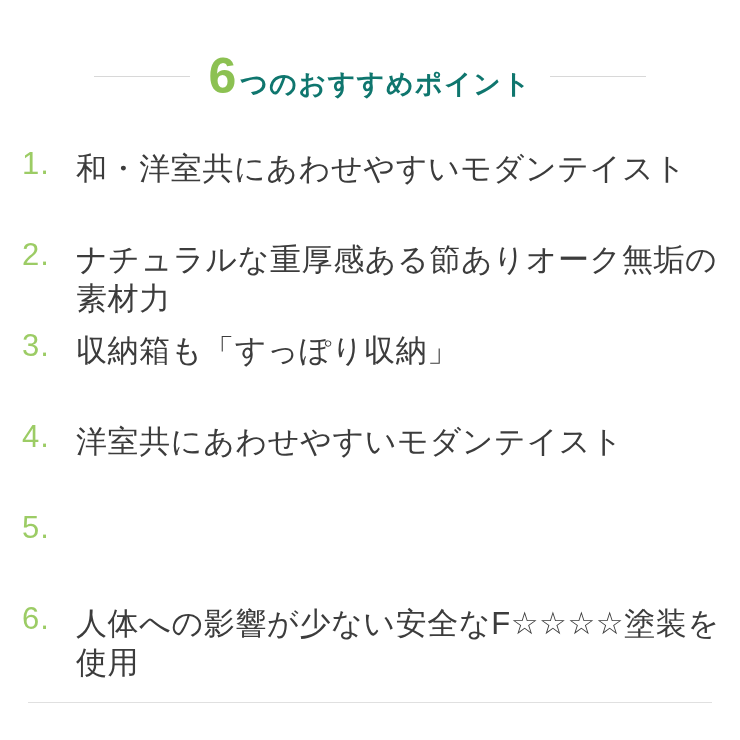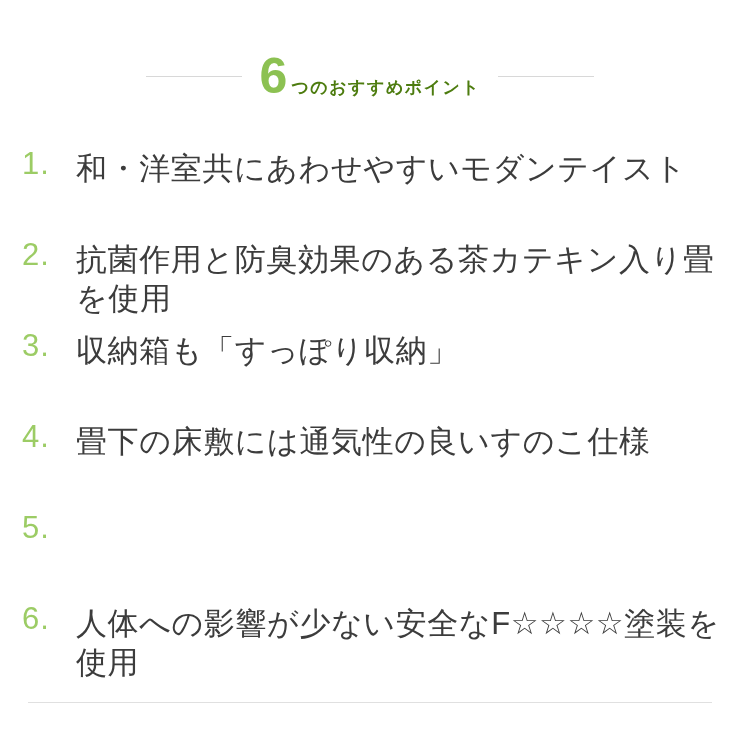--- a/index.html
+++ b/index.html
@@ -47,23 +47,23 @@
     white-space: nowrap;
   }
   .title-num {
     font-size: 50px;
     font-weight: bold;
     color: #8cc152;
     line-height: 1;
     letter-spacing: 0px;
   }
   .title-text {
-    font-size: 17px;
+    font-size: 27px;
     font-weight: bold;
-    color: #4d7c0f;
+    color: #0f766e;
     line-height: 1;
     letter-spacing: 1.5px;
     margin-left: 4px;
   }
 
   
   .list {
     position: absolute;
     top: 146px;
     left: 0;
@@ -120,31 +120,31 @@
 
   <div class="list">
 
     <div class="list-item">
       <span class="item-num">1.</span>
       <span class="item-text">和・洋室共にあわせやすいモダンテイスト</span>
     </div>
 
     <div class="list-item">
       <span class="item-num">2.</span>
-      <span class="item-text">抗菌作用と防臭効果のある茶カテキン入り畳を使用</span>
+      <span class="item-text">ナチュラルな重厚感ある節ありオーク無垢の素材力</span>
     </div>
 
     <div class="list-item">
       <span class="item-num">3.</span>
       <span class="item-text">収納箱も「すっぽり収納」</span>
     </div>
 
     <div class="list-item">
       <span class="item-num">4.</span>
-      <span class="item-text">畳下の床敷には通気性の良いすのこ仕様</span>
+      <span class="item-text">洋室共にあわせやすいモダンテイスト</span>
     </div>
 
     <div class="list-item">
       <span class="item-num">5.</span>
     </div>
 
     <div class="list-item">
       <span class="item-num">6.</span>
       <span class="item-text">人体への影響が少ない安全なF☆☆☆☆塗装を使用</span>
     </div>

